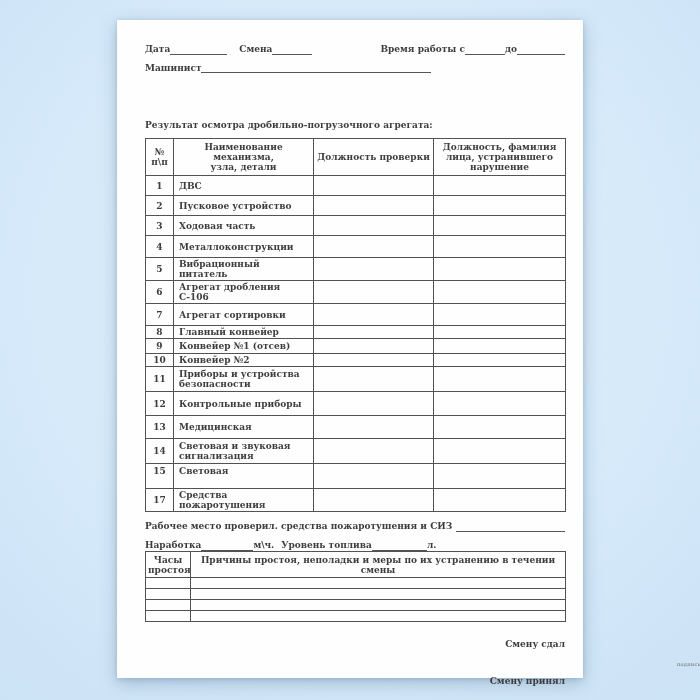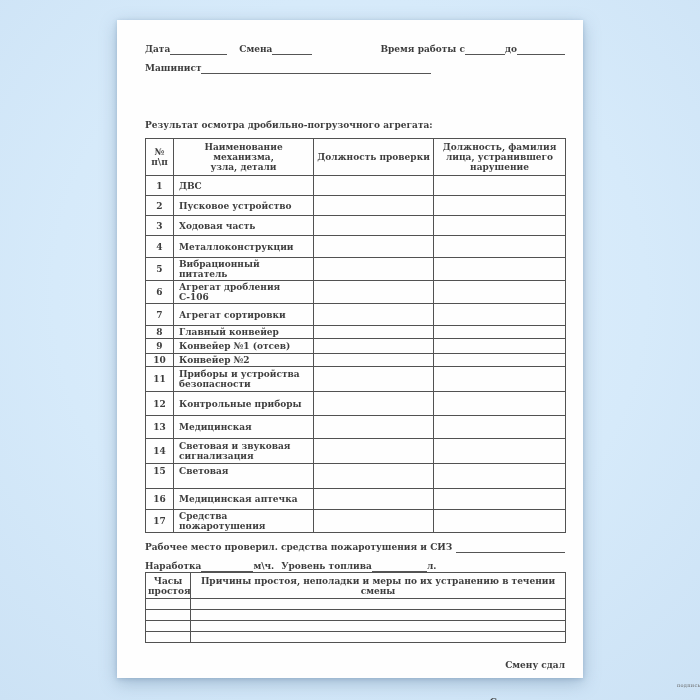--- a/index.html
+++ b/index.html
@@ -16,21 +16,21 @@
     padding:24px 18px 0 28px;
     color:#3d3d3d; font-size:9px; font-weight:700; line-height:11px;
   }
   .flex { display:flex; align-items:flex-end; }
   .ul { display:inline-block; border-bottom:1px solid #555; height:9px; }
   .gap { display:inline-block; width:12px; }
   .spacer { flex:1 1 auto; }
   .grow-ul { flex:1 1 auto; border-bottom:1px solid #555; height:9px; }
 
   .top-row { margin-bottom:8px; }
-  .operator-row { margin-bottom:19px; }
+  .operator-row { margin-bottom:19px;align-items:center; }
   .title-row { margin-bottom:7px;margin-top:46px; }
 
   table { border-collapse:collapse; width:420px; table-layout:fixed; }
   th, td {
     border:1px solid #525252; padding:1px 5px;
     line-height:10px; vertical-align:middle; overflow:hidden;
     font-size:9px; font-weight:700; color:#3d3d3d;
   }
   th { text-align:center; white-space:pre-line; padding:3px 2px; }
   td.c-num { text-align:center; padding:1px 1px; }
@@ -180,26 +180,20 @@
           <td>Световая и звуковая сигнализация</td>
           <td></td>
           <td></td>
         </tr>
     <tr class="h25 vtop">
           <td class="c-num">15</td>
           <td>Световая</td>
           <td></td>
           <td></td>
         </tr>
-    <tr class="h21">
-          <td class="c-num">16</td>
-          <td>Медицинская аптечка</td>
-          <td></td>
-          <td></td>
-        </tr>
     <tr class="h14">
           <td class="c-num">17</td>
           <td>Средства пожаротушения</td>
           <td></td>
           <td></td>
         </tr>
   </tbody>
     </table>
 
   <div class="flex mid-row2">

